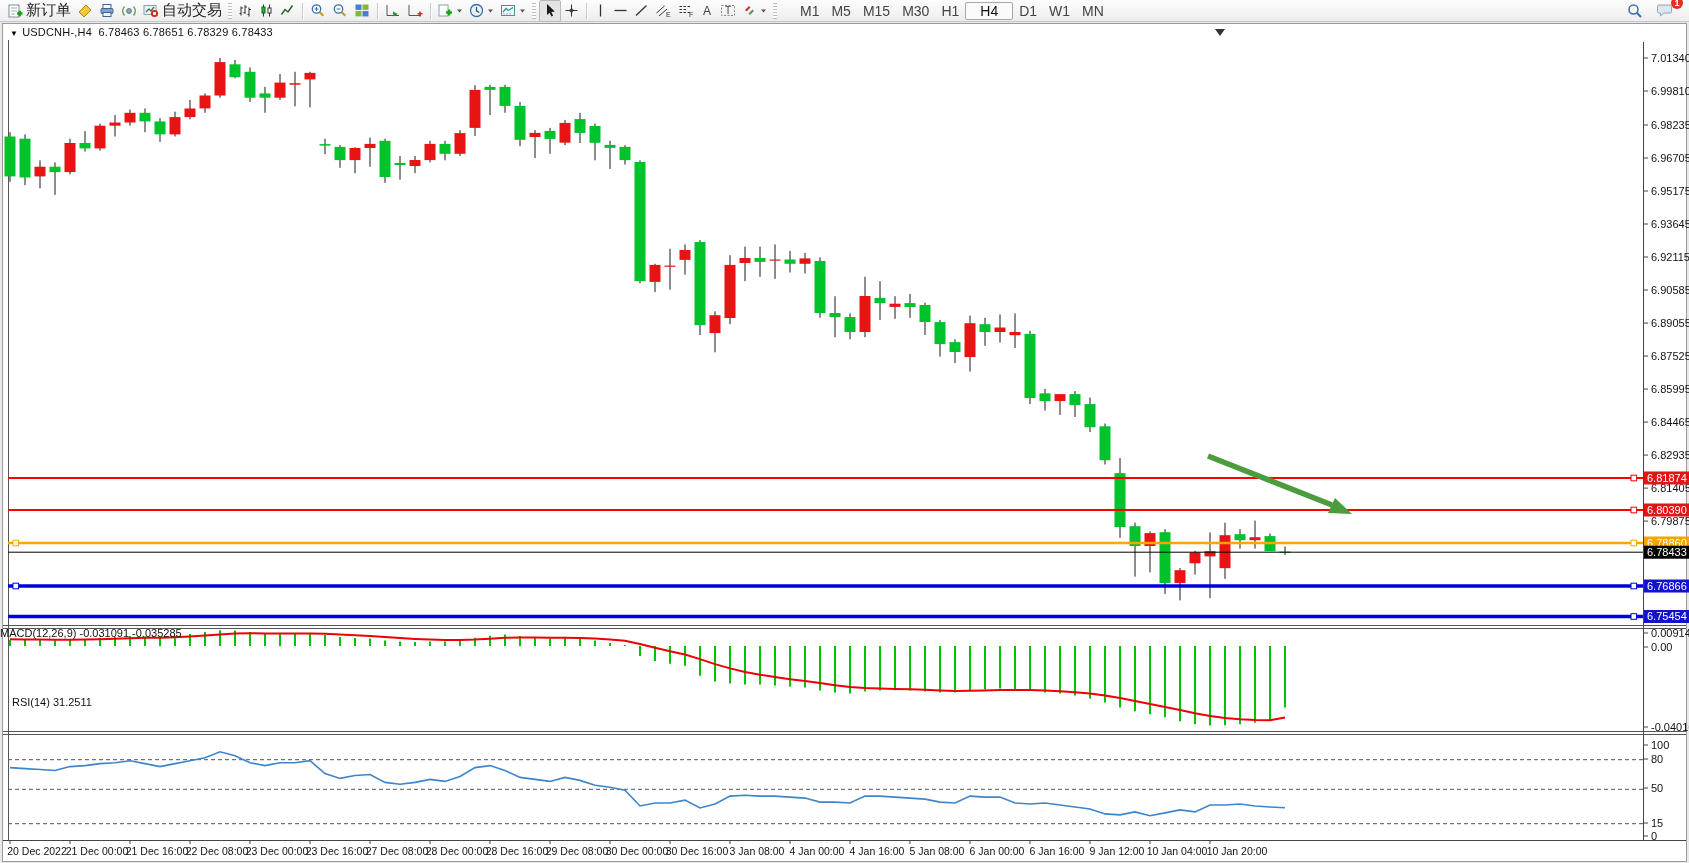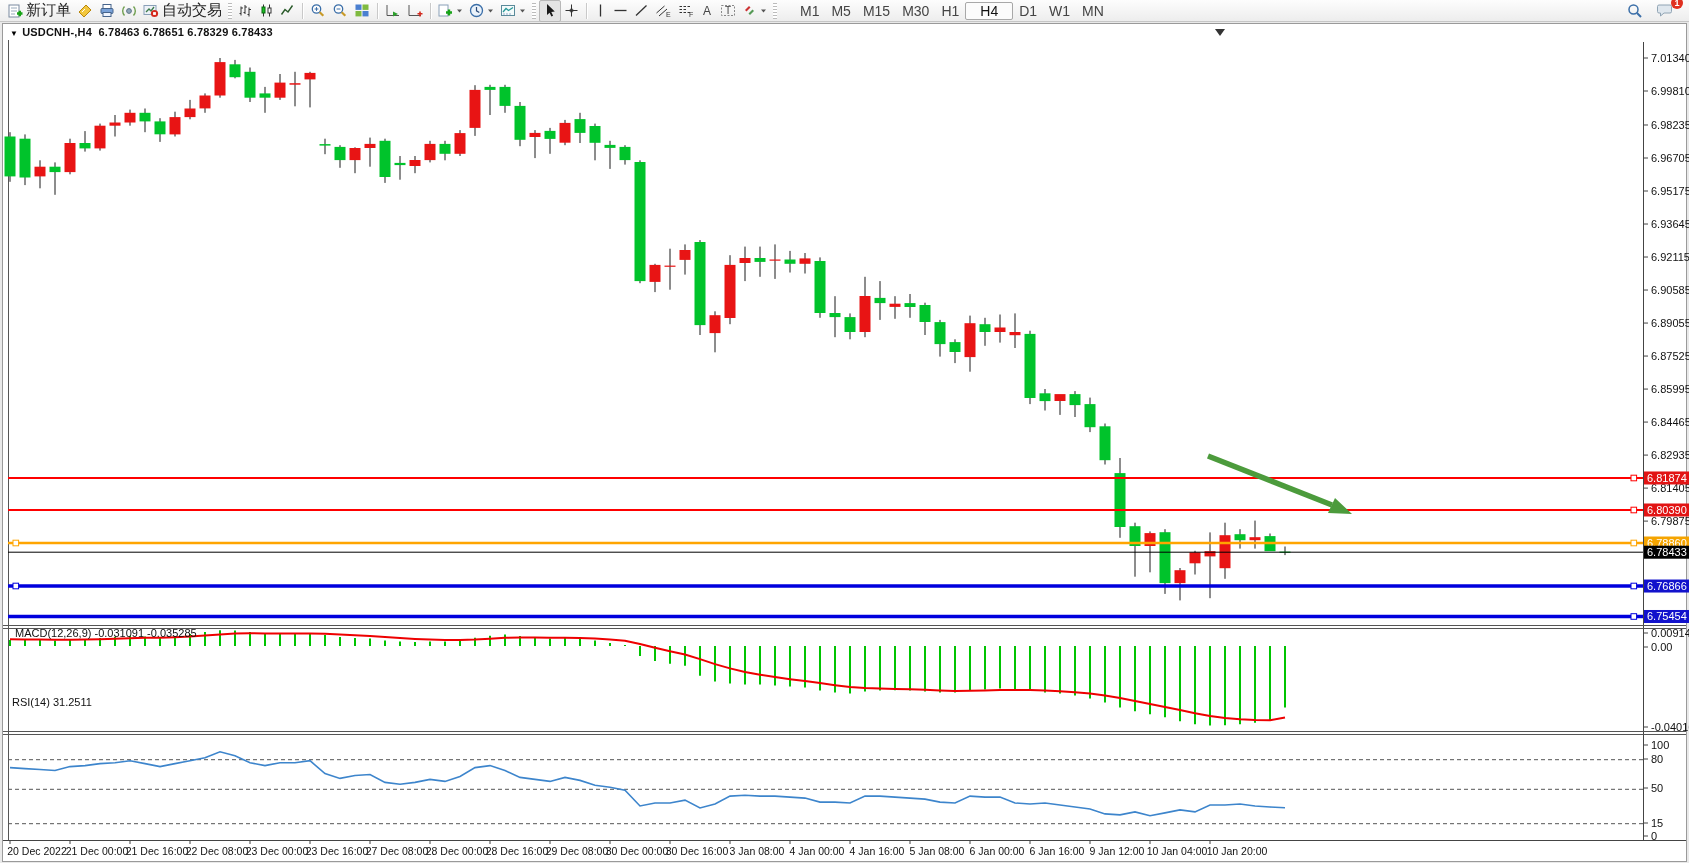--- a/index.html
+++ b/index.html
@@ -7,21 +7,21 @@
   .toolbar{position:absolute;top:0;left:0;width:1689px;height:22px;background:linear-gradient(#fdfdfd,#ededed);border-bottom:1px solid #c6c6c6;display:flex;align-items:center;padding:0 5px;box-sizing:border-box;z-index:6;font-size:11px;color:#222;white-space:nowrap}
   .tb{display:inline-flex;align-items:center;gap:3px;padding:1px 3px;height:18px;border-radius:2px;cursor:default}
   .tb svg{display:block}
   .sep{width:1px;height:16px;background:#c9c9c9;margin:0 4px;box-shadow:1px 0 0 #fff}
   .grip{width:4px;height:16px;margin:0 3px;background:repeating-linear-gradient(#bbb 0 1px,#fff 1px 3px)}
   .tf{padding:1px 6px;color:#444;font-size:14px;cursor:default}
   .tf.active{background:#fbfbfb;border:1px solid #a8a8a8;padding:0 14px;border-radius:2px;color:#111}
   .right-icons{margin-left:auto;display:inline-flex;align-items:center;gap:8px;margin-right:8px}
   .chat-wrap{position:relative;display:inline-block}
   .badge{position:absolute;top:-4px;right:-7px;background:#e03020;color:#fff;border-radius:50%;width:12px;height:12px;font-size:9px;line-height:12px;text-align:center;font-weight:bold}
-  .chart-title{position:absolute;left:10px;top:26px;z-index:5;font-size:11px;font-weight:700;color:#111;letter-spacing:.2px}
+  .chart-title{position:absolute;left:10px;top:26px;z-index:5;font-size:11px;font-weight:400;color:#111;letter-spacing:.2px}
   .chart-title .arr{font-size:8px;margin-right:4px;color:#000}
   .panel-label{position:absolute;z-index:5;font-size:11px;color:#111;font-weight:400}
   #chartsvg{position:absolute;top:0;left:0;z-index:1}
   .cn{font-size:15px;color:#222}
 </style>
 </head>
 <body>
 
 <div class="toolbar">
   <span class="tb">
@@ -225,21 +225,21 @@
     <span class="chat-wrap tb">
       <svg width="16" height="16">
           <path d="M2 3h11a1.5 1.5 0 0 1 1.5 1.5v5A1.5 1.5 0 0 1 13 11H7l-3.5 3v-3H2A1.5 1.5 0 0 1 .5 9.5v-5A1.5 1.5 0 0 1 2 3z" fill="#dfe7ee" stroke="#90a4b4"></path>
         </svg>
       <span class="badge">1</span>
     </span>
   </span>
 </div>
 
 <div class="chart-title"><span class="arr">▼</span><span>USDCNH-,H4</span>&nbsp;&nbsp;<span>6.78463 6.78651 6.78329 6.78433</span></div>
-<div class="panel-label" style="left:15px;top:627px">MACD(12,26,9) -0.031091 -0.035285</div>
+<div class="panel-label" style="left:0;top:627px">MACD(12,26,9) -0.031091 -0.035285</div>
 <div class="panel-label" style="left:12px;top:696px">RSI(14) 31.2511</div>
 
 <svg id="chartsvg" width="1689" height="863">
     <rect x="3" y="24" width="1683" height="837" fill="#ffffff"></rect>
     <rect x="2.5" y="23.5" width="1684" height="838" fill="none" stroke="#9a9a9a"></rect>
     <line x1="8.5" y1="40" x2="8.5" y2="840" stroke="#555"></line>
     <line x1="1643.5" y1="42" x2="1643.5" y2="840" stroke="#444"></line>
     <line x1="3" y1="625.5" x2="1686" y2="625.5" stroke="#555"></line>
     <line x1="3" y1="628.5" x2="1686" y2="628.5" stroke="#555"></line>
     <line x1="3" y1="731.5" x2="1686" y2="731.5" stroke="#555"></line>

